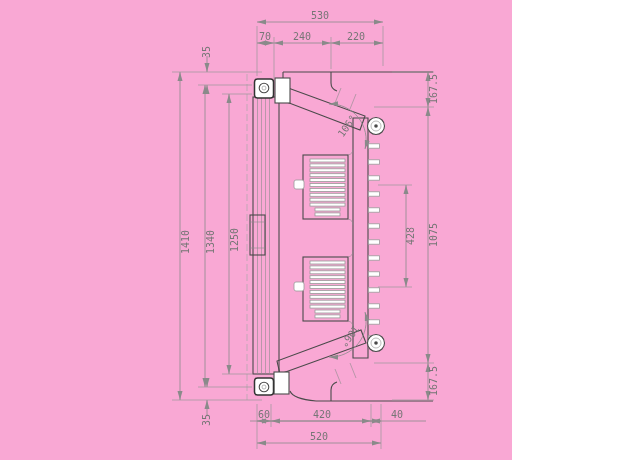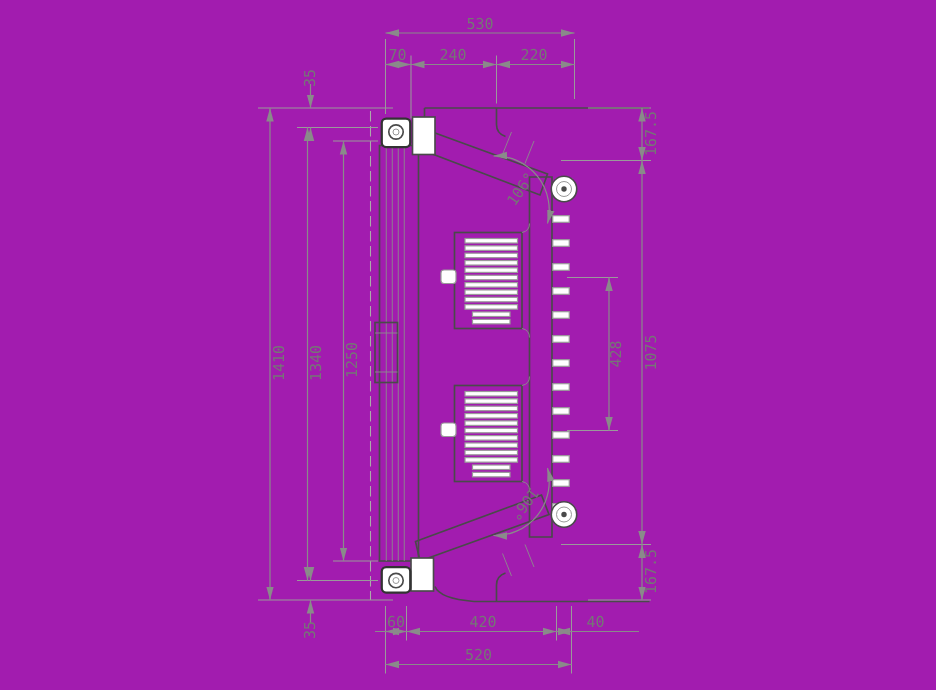--- a/index.html
+++ b/index.html
@@ -1,16 +1,16 @@
 <!DOCTYPE html>
 <html><head>
 <meta charset="utf-8">
 <style>
   html,body{margin:0;padding:0;background:#ffffff;}
-  #stage{position:relative;width:624px;height:460px;background:#a21caf;overflow:hidden;
+  #stage{position:relative;width:512px;height:460px;background:#f9a8d4;overflow:hidden;
          font-family:"DejaVu Sans Mono","Liberation Mono",monospace;}
   svg{display:block;}
   text{font-family:"DejaVu Sans Mono","Liberation Mono",monospace;font-size:10px;fill:#767676;}
   .dimline{stroke:#8a8a8a;stroke-width:0.8;fill:none;}
   .extline{stroke:#9a9a9a;stroke-width:0.7;fill:none;}
   .part{stroke:#4a4a4a;stroke-width:1.1;fill:none;}
   .part-thin{stroke:#8c8c8c;stroke-width:0.6;fill:none;}
   .hinge{stroke:#333333;stroke-width:1.5;fill:#ffffff;}
   .whitefill{fill:#ffffff;}
   .centerline{stroke:#ababab;stroke-width:0.7;stroke-dasharray:7 3;}

